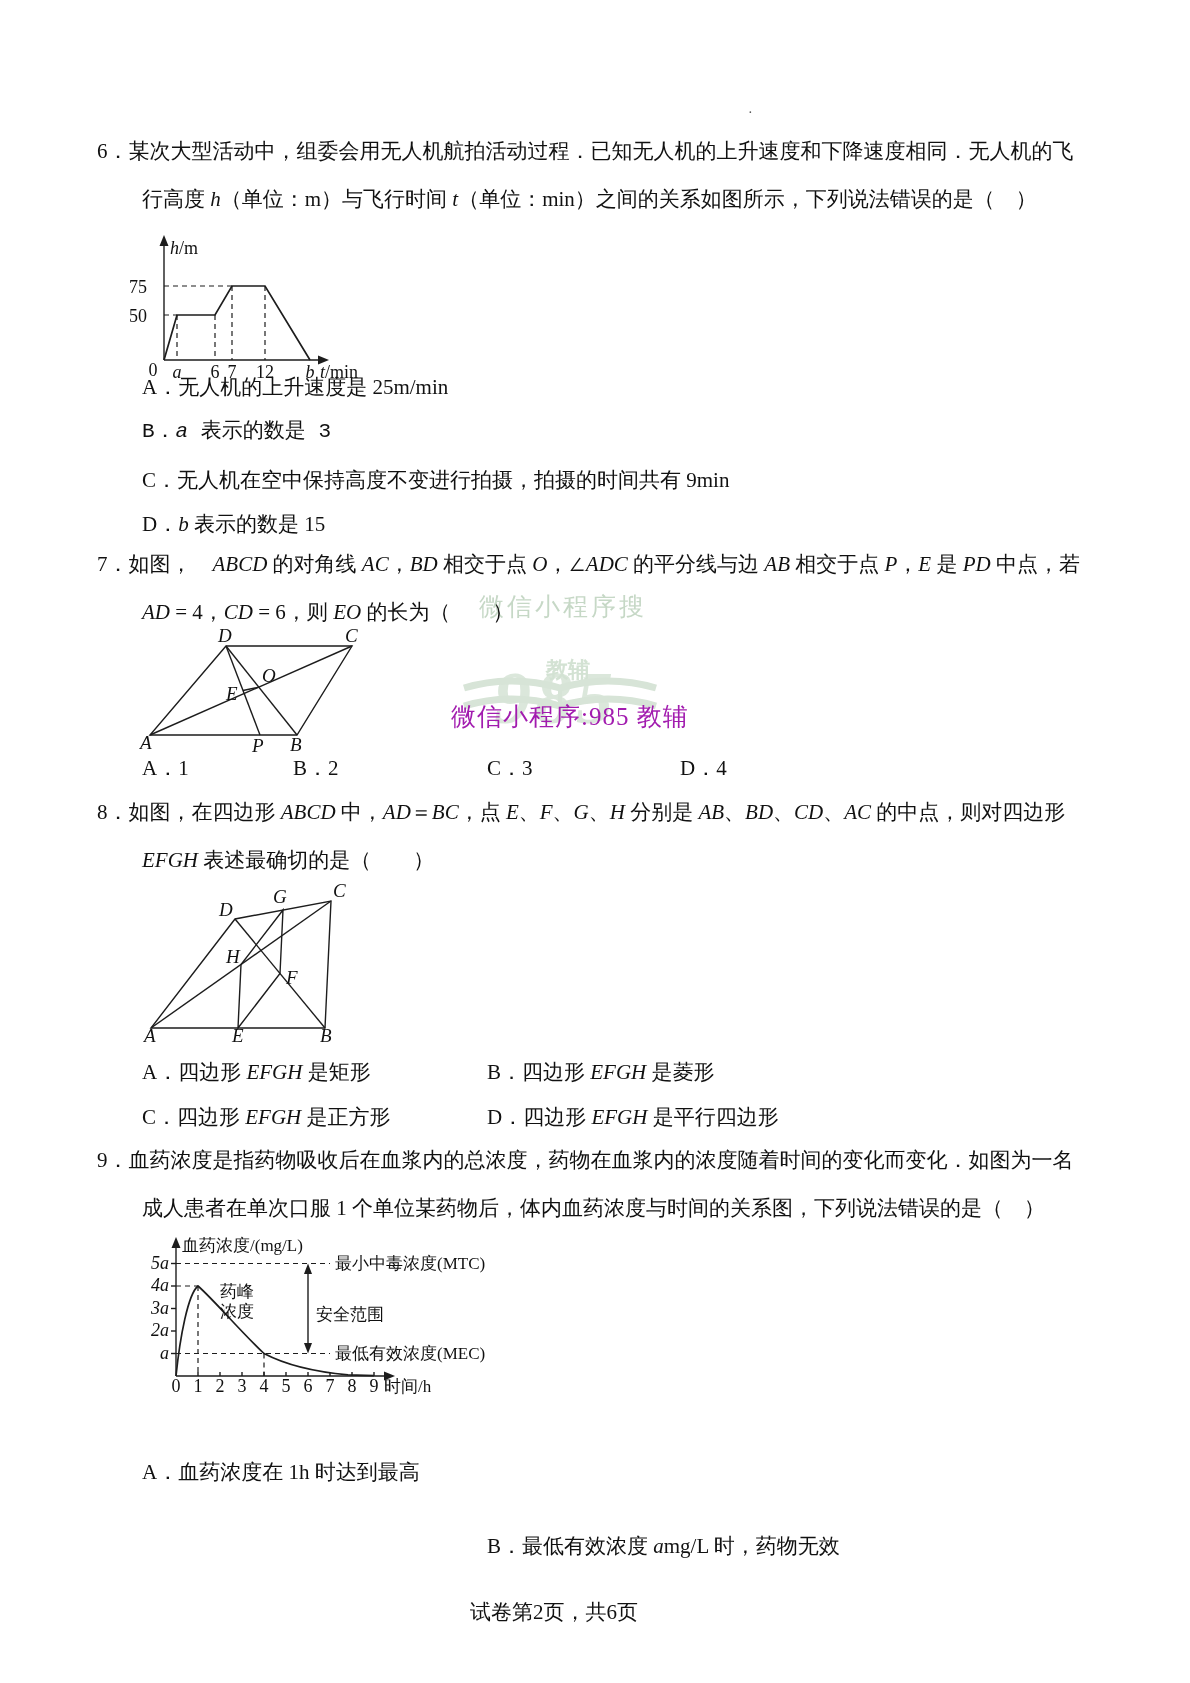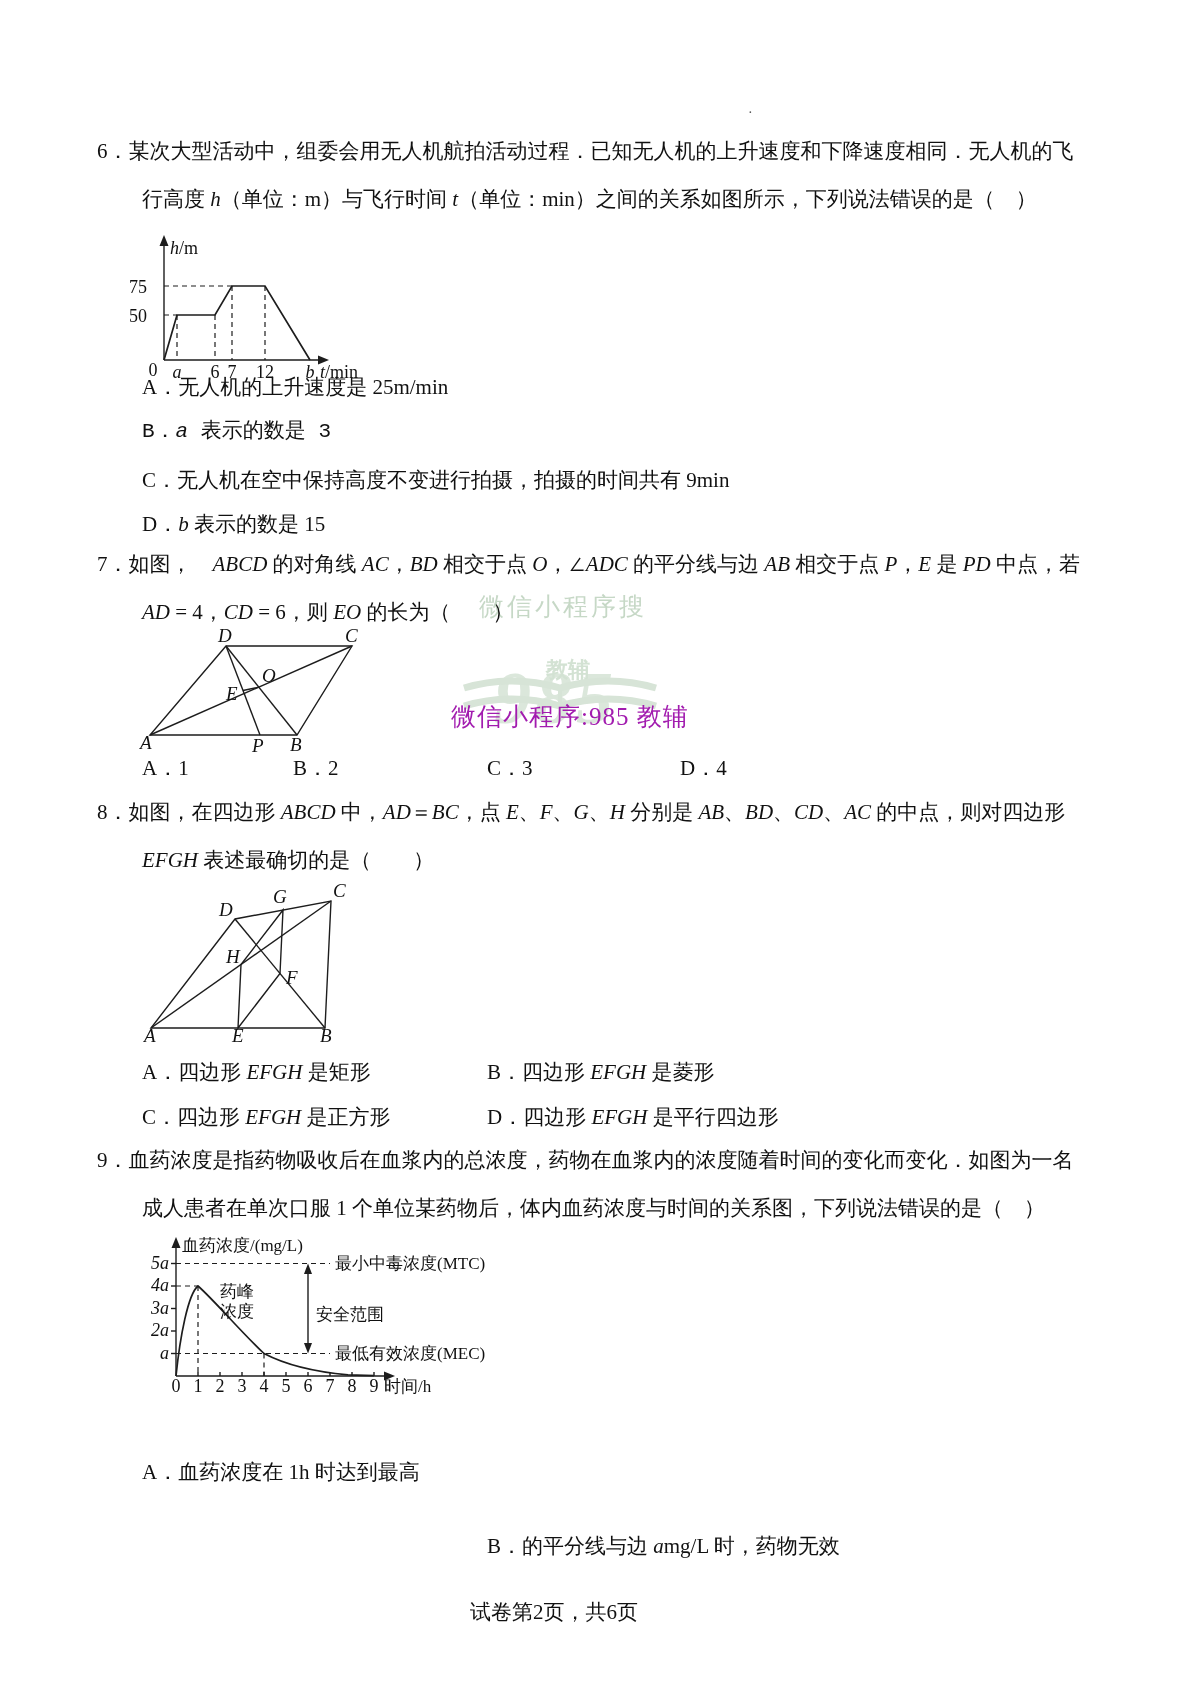--- a/index.html
+++ b/index.html
@@ -186,18 +186,18 @@
       <text x="238" y="160" class="ax" text-anchor="middle">9</text>
       <text x="248" y="160" class="axs">时间/h</text>
       <text x="199" y="37" class="axs">最小中毒浓度(MTC)</text>
       <text x="199" y="127" class="axs">最低有效浓度(MEC)</text>
       <text x="84" y="65" class="axs">药峰</text>
       <text x="84" y="85" class="axs">浓度</text>
       <text x="180" y="88" class="axs">安全范围</text>
     </svg>
 
     <div class="t" style="left:142px;top:1459px;text-align:center;"><span>A．血药浓度在 1h 时达到最高</span></div>
-    <div class="t" style="left:487px;top:1533px;"><span>B．的平分线与边 </span><i>a</i><span>mg/L 时，药物无效</span></div>
+    <div class="t" style="left:487px;top:1533px;"><span>B．最低有效浓度 </span><i>a</i><span>mg/L 时，药物无效</span></div>
   </div>
 
   <div class="footer" style="left:470px;top:1578px;margin-top:20px;">试卷第2页，共6页</div>
 
 </div>
 
 </body></html>

